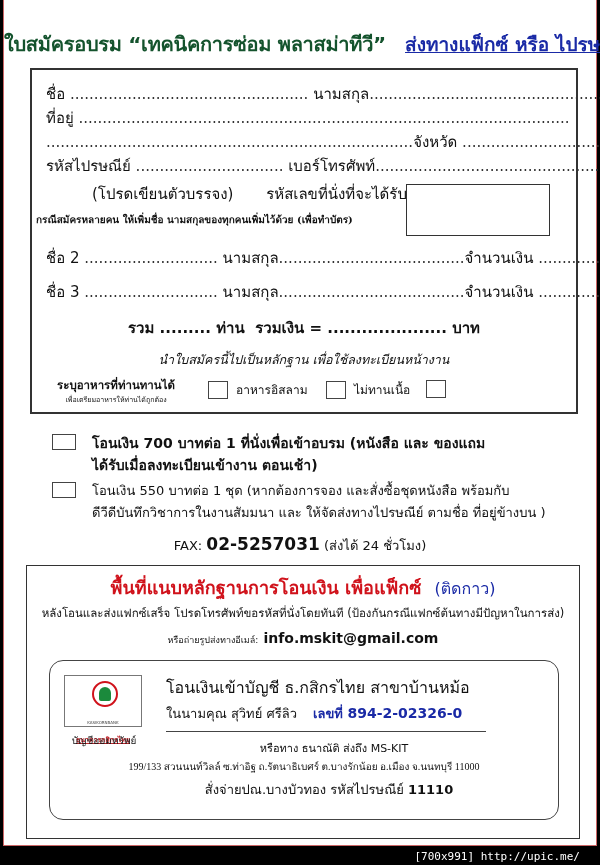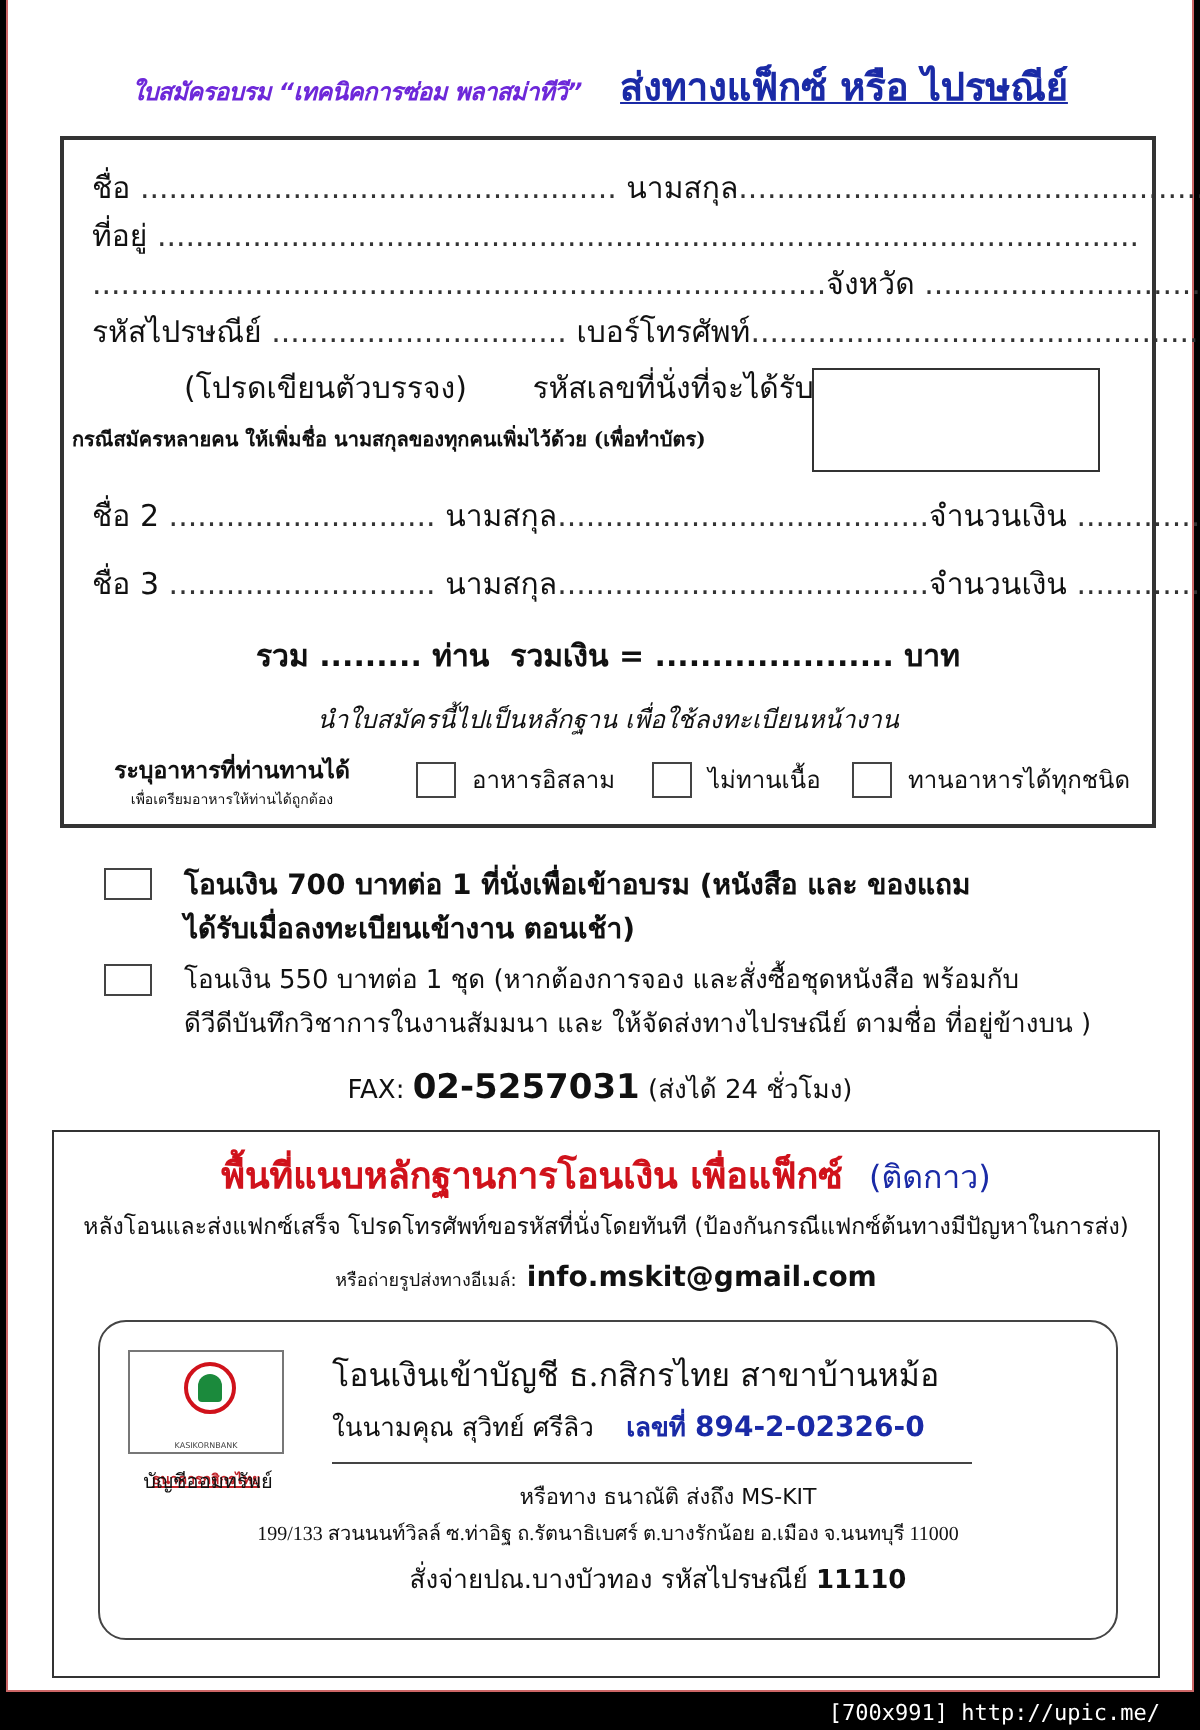--- a/index.html
+++ b/index.html
@@ -6,21 +6,21 @@
     html, body { width: 600px; height: 865px; overflow: hidden; background: #000; }
     body { font-family: "DejaVu Sans", sans-serif; color: #111; position: relative; }
 
     .page {
       position: absolute; left: 3px; top: 0; width: 594px; height: 846px;
       background: #fff; border: 1px solid #c66; border-top: none;
     }
 
     
     .header { position: absolute; top: 28px; left: 0; width: 100%; text-align: center; white-space: nowrap; }
-    .header .title { color: #6d28d9; font-weight: bold; font-size: 12px; font-style: italic; letter-spacing: -0.3px; }
+    .header .title { color: #14532d; font-weight: bold; font-size: 20px; letter-spacing: -0.3px; }
     .header .send { color: #1a2aa6; font-weight: bold; font-size: 19px; text-decoration: underline; margin-left: 14px; }
 
     
     .form-box {
       position: absolute; left: 26px; top: 68px; width: 548px; height: 346px;
       border: 2px solid #333;
     }
     .row { position: absolute; left: 14px; font-size: 15px; white-space: nowrap; color: #111; }
     .dots { letter-spacing: 0px; color: #333; }
 
@@ -144,21 +144,20 @@
       <div class="opt" style="left:172px;">
         <span class="cb"></span>
         <span>อาหารอิสลาม</span>
       </div>
       <div class="opt" style="left:290px;">
         <span class="cb"></span>
         <span>ไม่ทานเนื้อ</span>
       </div>
       <div class="opt" style="left:390px;">
         <span class="cb"></span>
-        <span>ทานอาหารได้ทุกชนิด</span>
       </div>
     </div>
   </div>
 
   <div class="pay" style="top:432px;">
     <span class="cb"></span>
     <div class="txt" style="top:0;">โอนเงิน 700 บาทต่อ 1 ที่นั่งเพื่อเข้าอบรม (หนังสือ และ ของแถม</div>
     <div class="txt" style="top:22px;">ได้รับเมื่อลงทะเบียนเข้างาน ตอนเช้า)</div>
   </div>
 

